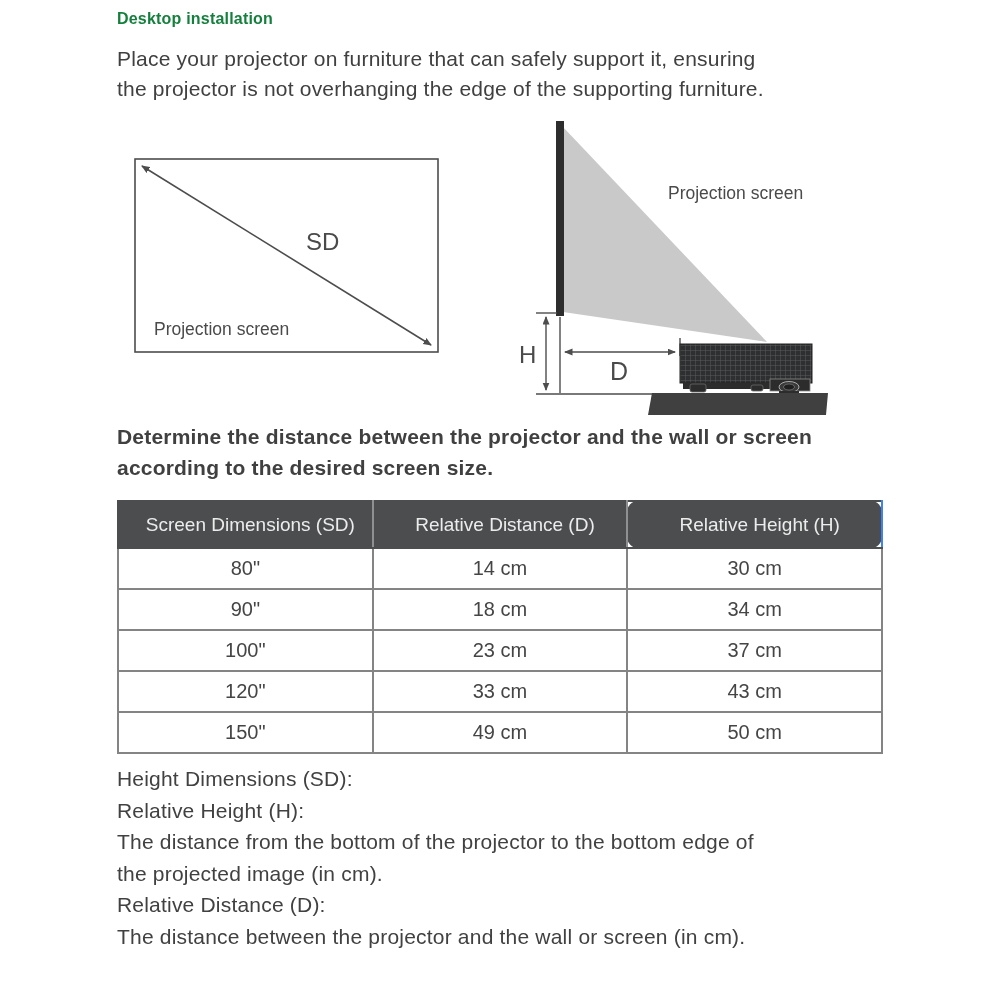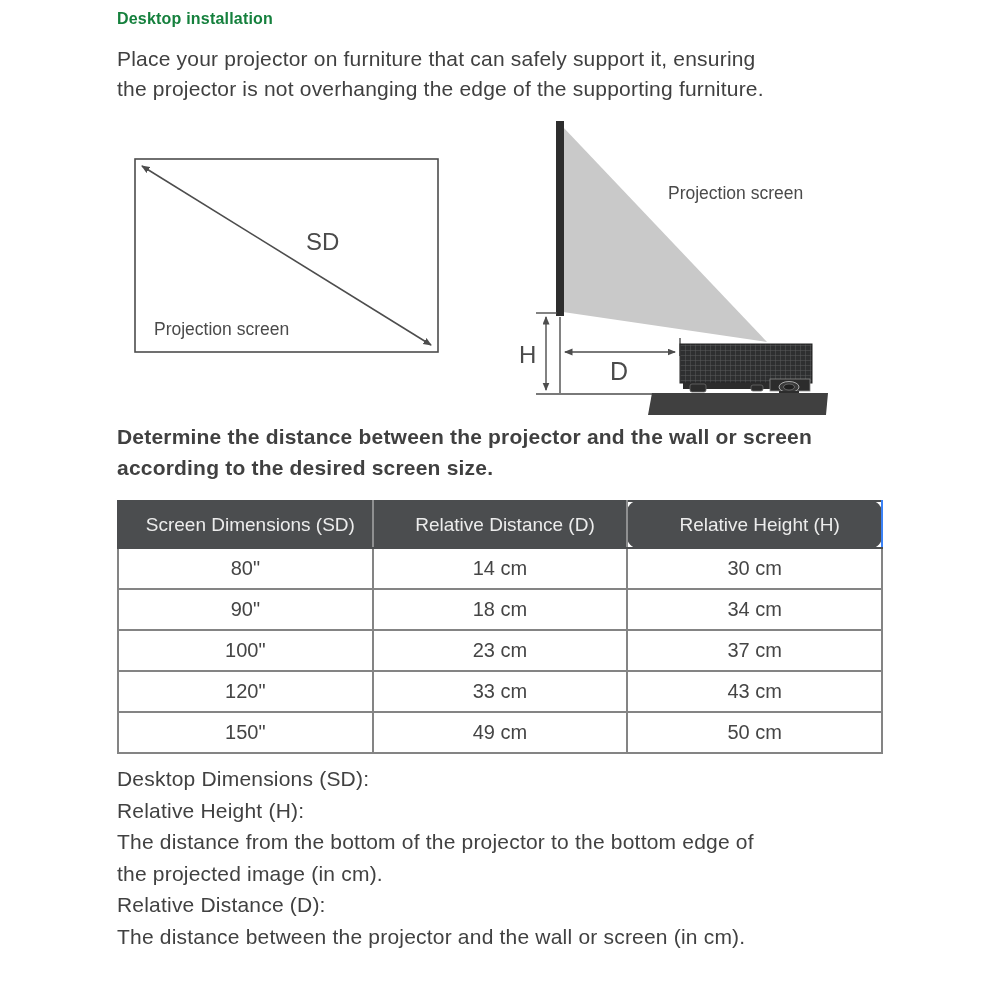--- a/index.html
+++ b/index.html
@@ -148,21 +148,21 @@
     <tr>
       <td>150"</td>
       <td>49 cm</td>
       <td>50 cm</td>
     </tr>
   </tbody>
 </table>
 
 <div class="abs definitions">
   <div>
-    <div class="def-term">Desktop Dimensions (SD):</div>
+    <div class="def-term">Height Dimensions (SD):</div>
   </div>
   <div>
     <div class="def-term">Relative Height (H):</div>
     <div class="def-desc">The distance from the bottom of the projector to the bottom edge of
 the projected image (in cm).</div>
   </div>
   <div>
     <div class="def-term">Relative Distance (D):</div>
     <div class="def-desc">The distance between the projector and the wall or screen (in cm).</div>
   </div>

